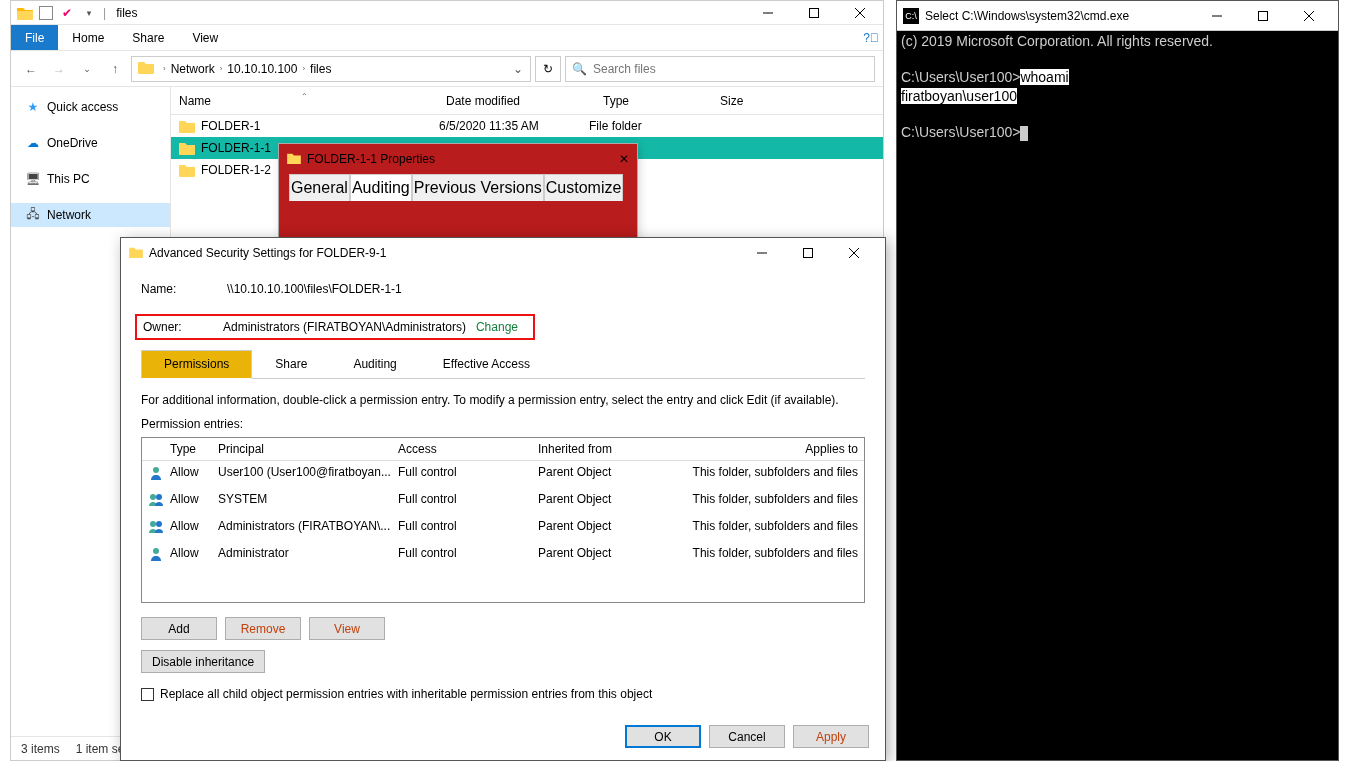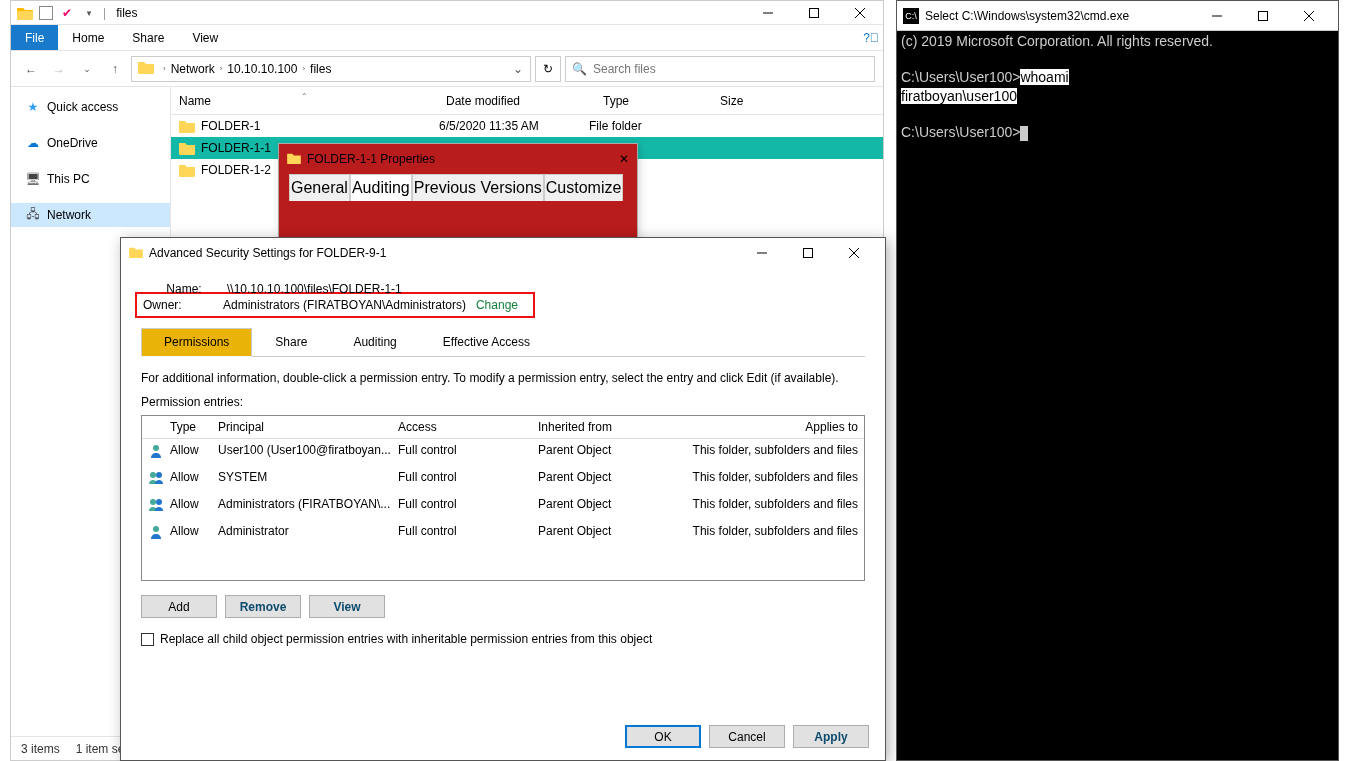--- a/index.html
+++ b/index.html
@@ -61,38 +61,38 @@
 .props-tabs{display:flex; margin-left:10px;}
 .p-tab{padding:4px 1px; border:1px solid #ccc; border-bottom:none; background:#f0f0f0; font-size:16px; cursor:pointer;}
 .p-tab.active{background:#fff;}
 .props-body{border-top:1px solid #ccc; padding:8px 14px; font-size:12px;}
 
 
 .adv { position:absolute; left:120px; top:237px; width:766px; height:524px; background:#fff; border:1px solid #555; box-shadow:3px 3px 14px rgba(0,0,0,.3); }
 .adv-title{height:30px; display:flex; align-items:center; padding:0 8px; font-size:12px; }
 .adv-title .win-controls{gap:0;}
 .adv-body{padding:14px 20px; font-size:12px;}
-.kv{display:flex; margin-bottom:0;text-align:center;}
+.kv{display:flex; margin-bottom:22px;}
 .kv-label{width:86px;}
 .owner-row{display:flex; align-items:center; border:2px solid #e11; padding:4px 6px; margin:-4px 0 10px -6px; width:400px;}
 .owner-row .lbl{width:80px;}
 .change-link{color:#15803d; margin-left:10px; cursor:pointer;}
 .adv-tabs{display:flex; border-bottom:1px solid #ccc;}
 .a-tab{padding:6px 22px; border:1px solid transparent; font-size:12px; cursor:pointer;}
 .a-tab.active{border:1px solid #ccc; border-bottom:1px solid #fff; background:#eab308; margin-bottom:-1px;}
 .info-text{margin:14px 0 10px; font-size:12px;}
 .perm-label{font-size:12px; margin-bottom:6px;}
 .perm-table{border:1px solid #888; height:166px; overflow:hidden;}
 .ph-row{display:flex; font-size:12px; padding:4px 6px;}
 .ph-row.header{font-weight:400; border-bottom:1px solid #ddd;}
 .ph-ic{width:22px;} .ph-type{width:48px;} .ph-prin{width:180px;} .ph-acc{width:140px;} .ph-inh{width:144px;} .ph-app{flex:1;text-align:right;}
 .pp-icon{width:16px;height:16px;}
 .btn-row{display:flex; gap:8px; margin-top:14px;}
 .btn{ min-width:76px; height:23px; border:1px solid #adadad; background:#e1e1e1; font-size:12px; cursor:pointer; display:flex;align-items:center;justify-content:center; padding:0 10px;}
-.btn:disabled,.btn.disabled{color:#0c4a6e; cursor:default;font-weight:bold;}
+.btn:disabled,.btn.disabled{color:#c2410c; cursor:default;}
 .btn.default{border:2px solid #0078d4; background:#e1e1e1;}
 .chk-row{display:flex; align-items:center; gap:6px; margin-top:14px; font-size:12px;}
 .chk{width:13px;height:13px;border:1px solid #333;}
 .dlg-btns{position:absolute; right:16px; bottom:12px; display:flex; gap:8px;}
 
 
 .cmd{ position:absolute; left:896px; top:0; width:443px; height:761px; background:#000; border:1px solid #555; }
 .cmd-title{height:30px; background:#fff; display:flex; align-items:center; padding:0 6px; font-size:12px; border-bottom:1px solid #ccc;}
 .cmd-ico{width:16px;height:16px; background:#000; display:flex;align-items:center;justify-content:center; color:#fff; font-size:9px; margin-right:6px;}
 .cmd-title .win-controls .win-btn{height:30px;}
@@ -359,20 +359,23 @@
             <div class="ph-inh">Parent Object</div>
             <div class="ph-app">This folder, subfolders and files</div>
           </div>
         </div>
     </div>
     <div class="btn-row">
       <button class="btn">Add</button>
       <button class="btn disabled">Remove</button>
       <button class="btn disabled">View</button>
     </div>
+    <div class="btn-row" style="margin-top:10px;">
+      <button class="btn" style="width:auto;">Disable inheritance</button>
+    </div>
     <div class="chk-row">
       <div class="chk"></div>
       <span>Replace all child object permission entries with inheritable permission entries from this object</span>
     </div>
   </div>
   <div class="dlg-btns">
     <button class="btn default">OK</button>
     <button class="btn">Cancel</button>
     <button class="btn disabled">Apply</button>
   </div>

